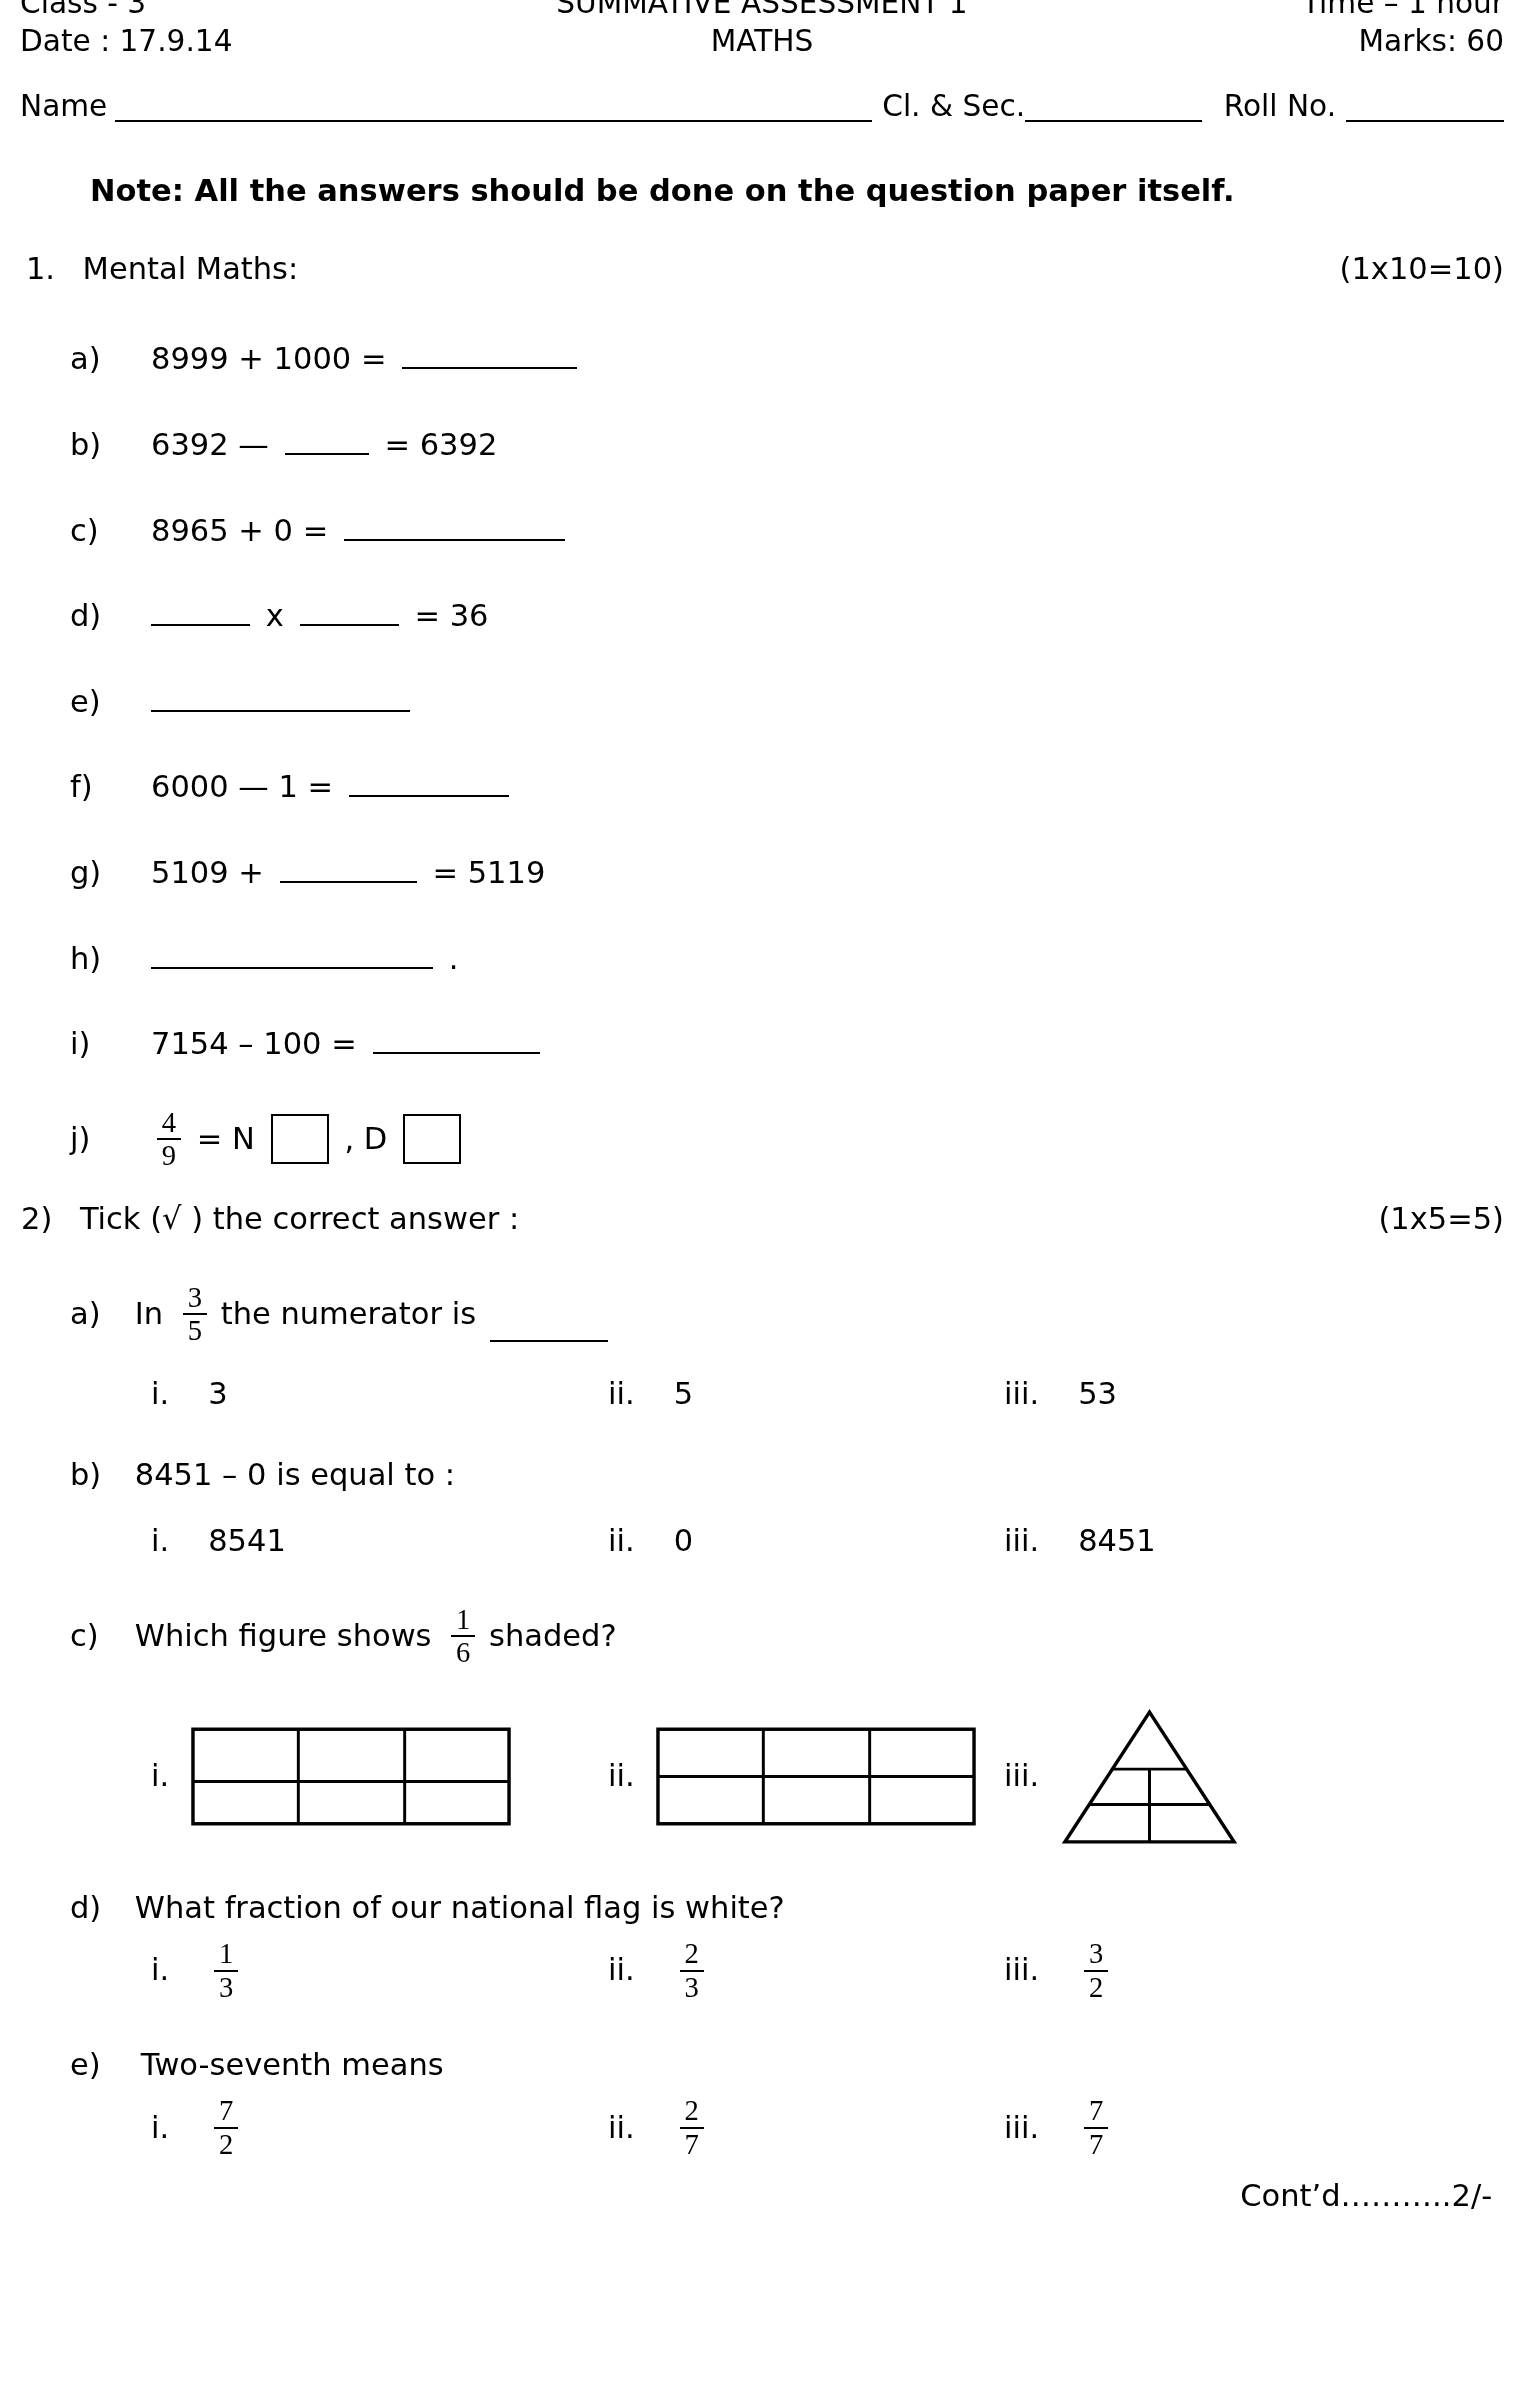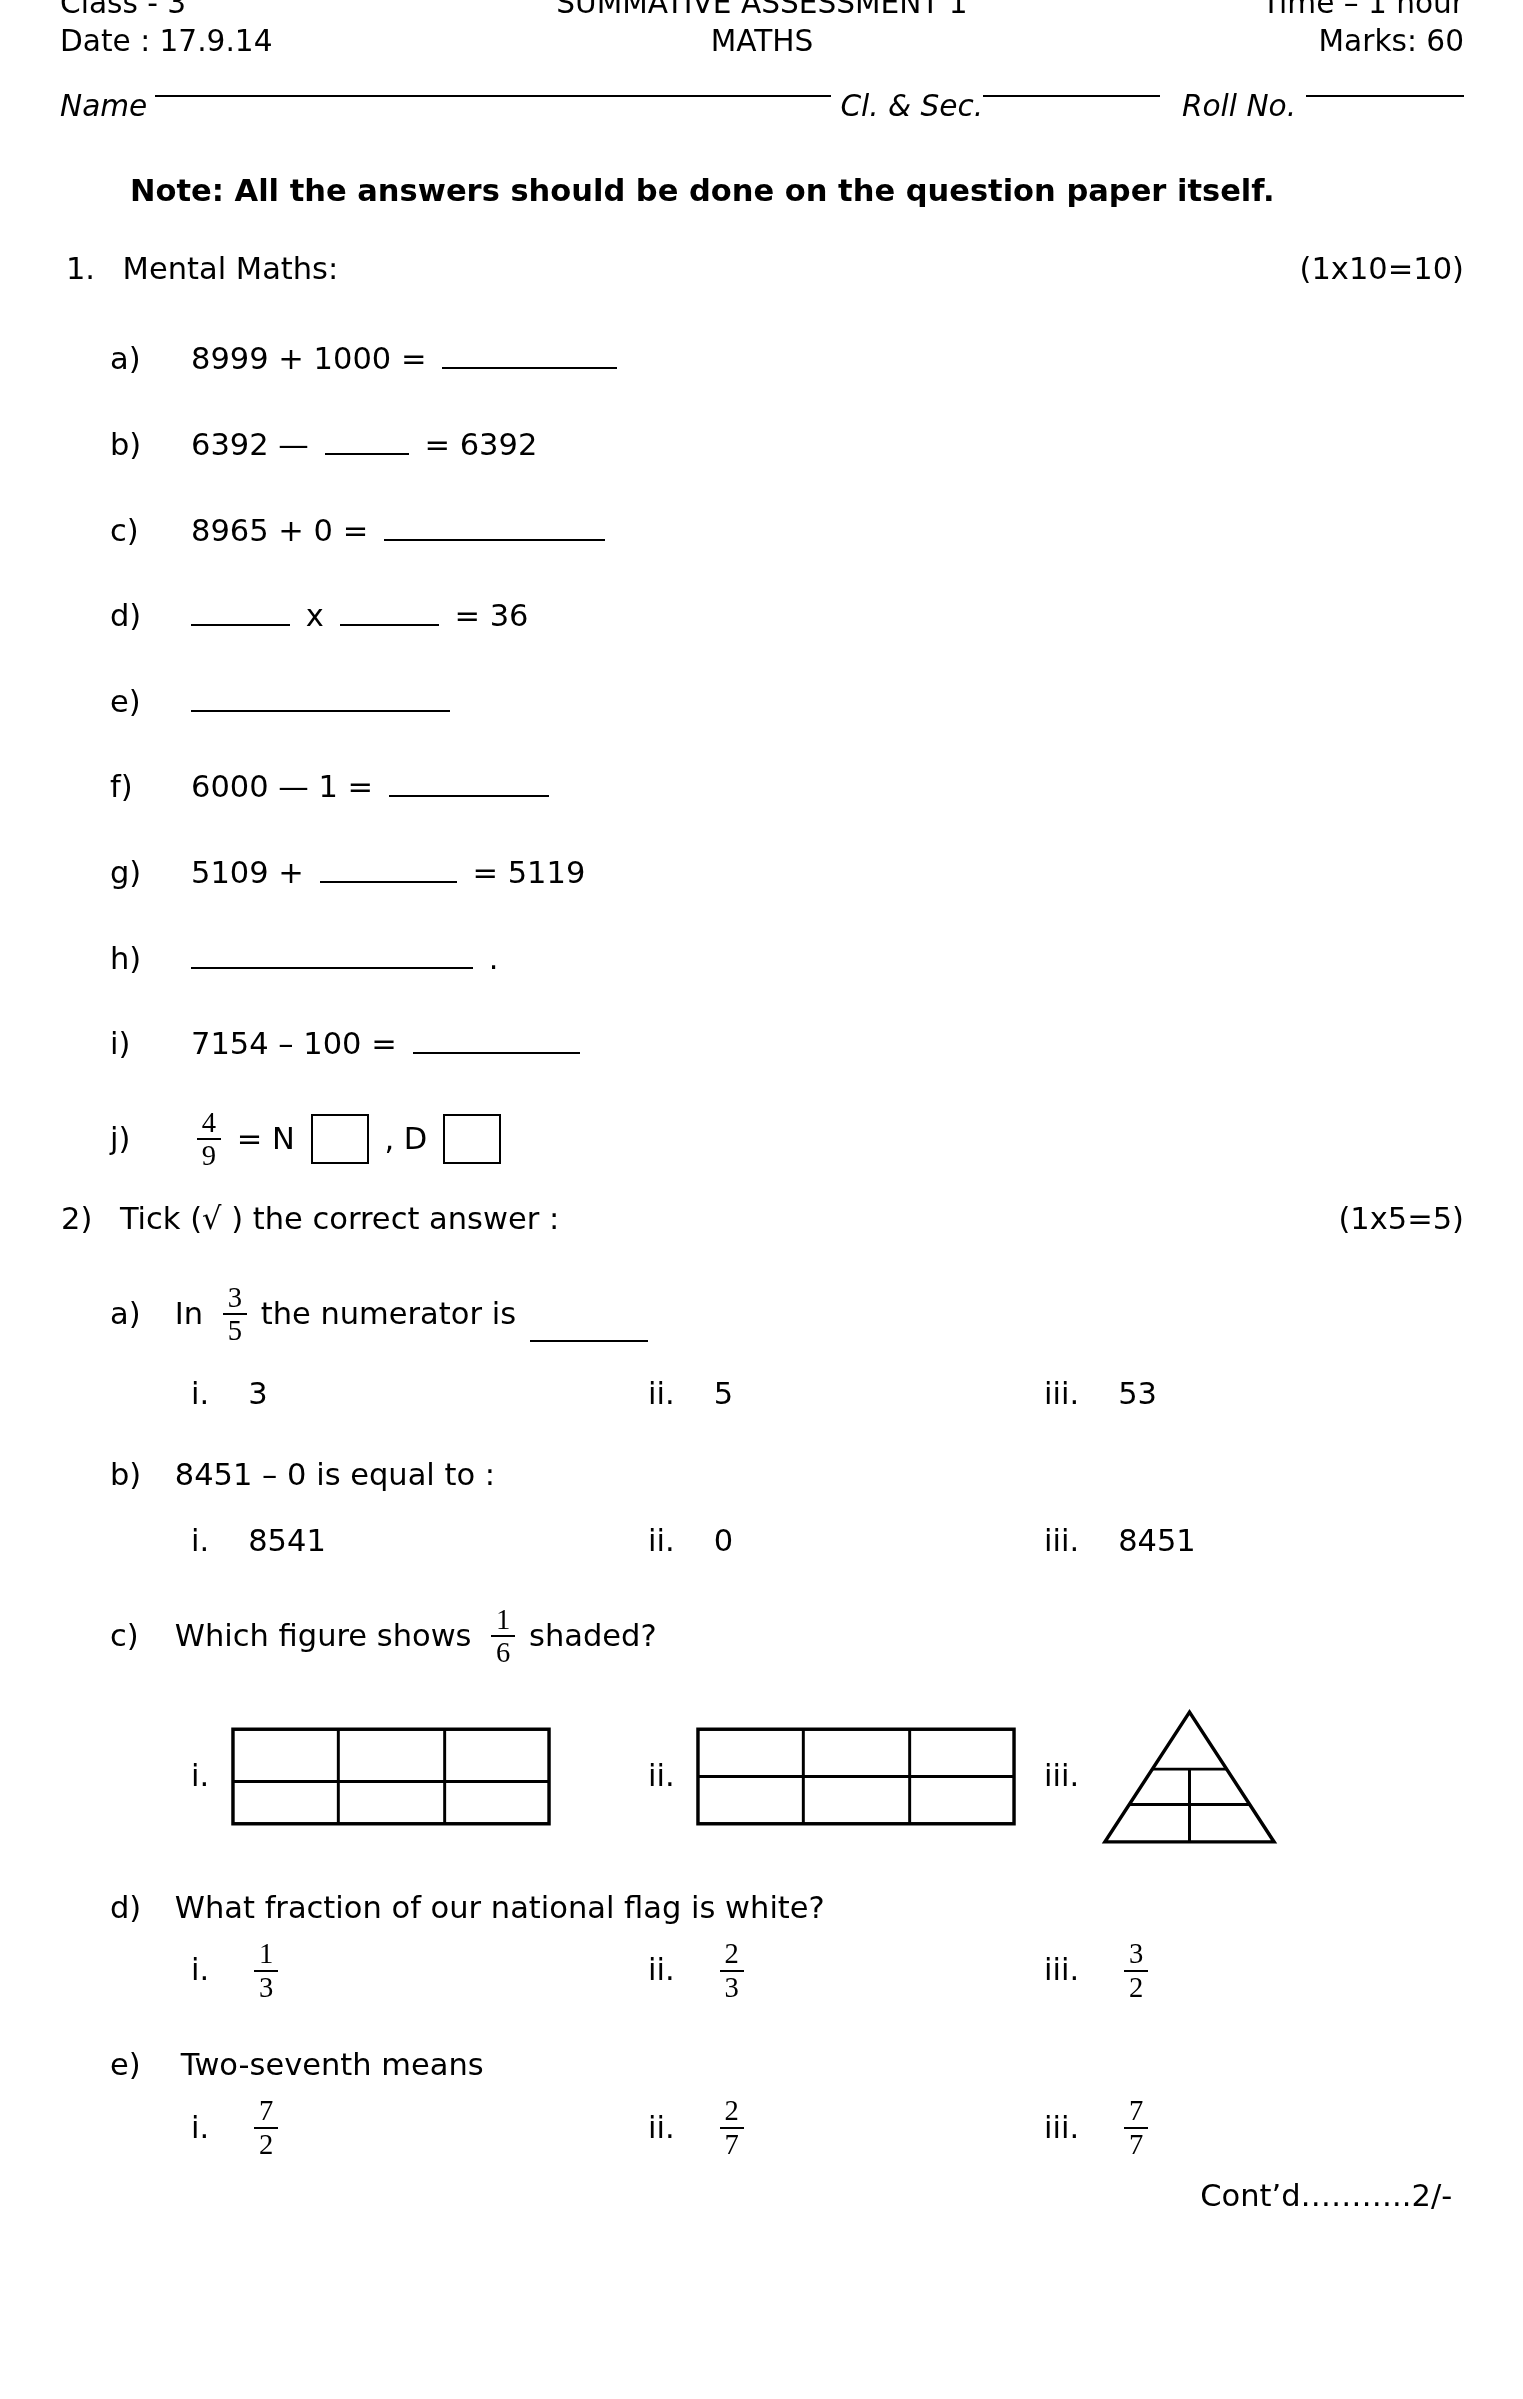--- a/index.html
+++ b/index.html
@@ -4,30 +4,30 @@
 <style>
   * { margin:0; padding:0; box-sizing:border-box; }
   html,body { background:#ffffff; }
   body {
     width:1524px; height:2400px;
     color:#000;
     font-family:"DejaVu Sans","Liberation Sans",sans-serif;
     font-size:30.5px;
     line-height:1.2;
   }
-  .page { width:100%; height:100%; overflow:hidden; padding:0 60px; position:relative; }
+  .page { width:100%; height:100%; overflow:hidden; padding:0 20px; position:relative; }
 
   
   .hdr { display:grid; grid-template-columns:1fr auto 1fr; margin-top:-13.8px; row-gap:2px; font-size:29.6px; }
   .hdr .l { text-align:left; }
   .hdr .c { text-align:center; }
   .hdr .r { text-align:right; }
 
   
-  .name-row { margin-top:29.6px; display:flex; align-items:flex-start; font-size:29.6px;font-style:italic; }
+  .name-row { margin-top:29.6px; display:flex; align-items:flex-end; font-size:29.6px; }
   .uline { border-bottom:2px solid #000; height:7.9px; display:inline-block; }
   .uline.grow { flex:1 1 auto; margin:0 9.9px 2px 7.9px; }
   .uline.w180 { width:177px; margin-bottom:2px; }
   .uline.w160 { width:158px; margin-bottom:2px; }
   .name-row .sp { margin-left:21.7px; }
 
   .note { margin-top:49px; padding-left:70px; font-weight:bold; }
 
   
   .q-head { display:flex; align-items:baseline; }

